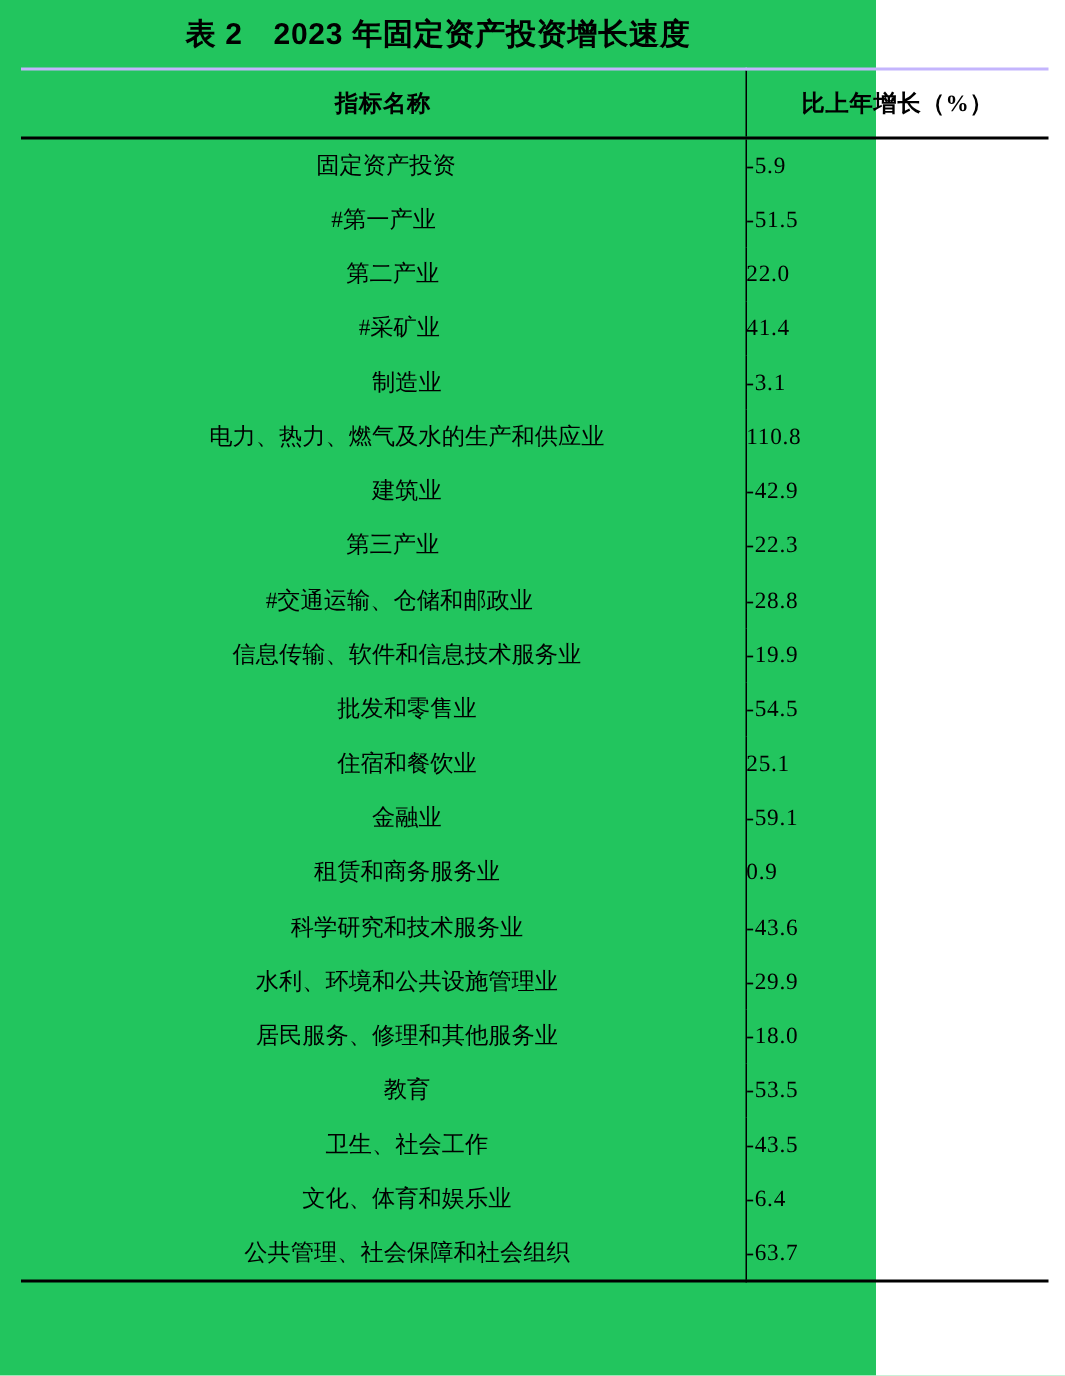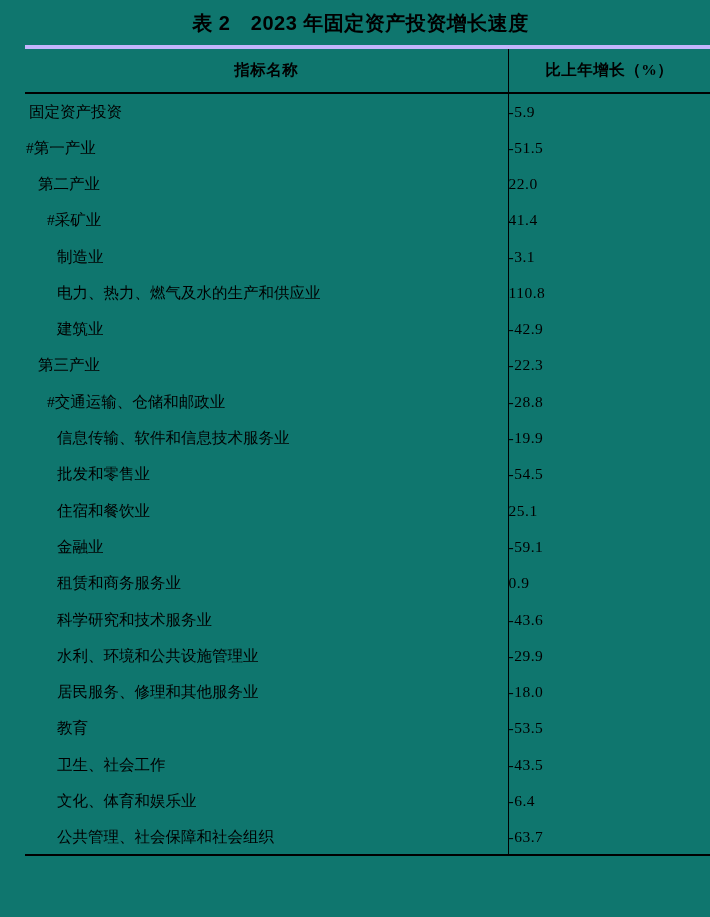--- a/index.html
+++ b/index.html
@@ -5,64 +5,63 @@
   * { margin: 0; padding: 0; box-sizing: border-box; }
   html, body { background: #ffffff; }
   body {
     width: 710px;
     height: 917px;
     overflow: hidden;
     color: #000000;
     font-family: "Liberation Serif", "DejaVu Serif", serif;
   }
   .page {
-    width: 710px;
+    width: 584px;
     height: 917px;
     position: relative;
-    background: #0f766e;
-    padding-left: 11px;
+    background: #22c55e;
   }
   .doc-title {
     padding-top: 11px;
     text-align: center;
     font-family: "Liberation Sans", "DejaVu Sans", sans-serif;
     font-weight: bold;
     font-size: 20px;
     line-height: 24px;
     letter-spacing: 0.5px;
     white-space: pre;
   }
   table.stat-table {
     margin-top: 10px;
     margin-left: 14px;
     width: 685px;
     border-collapse: collapse;
     table-layout: fixed;
-    border-top: 4px solid #c4b5fd;
+    border-top: 2px solid #c4b5fd;
     border-bottom: 2px solid #000;
   }
   .stat-table col.c-indicator { width: 483px; }
   .stat-table col.c-value { width: 202px; }
   .stat-table th {
     height: 46px;
     font-size: 15.5px;
     font-weight: bold;
     text-align: center;
     vertical-align: middle;
     border-bottom: 2px solid #000;
     letter-spacing: 0.5px;
   }
   .stat-table .divided { border-right: 1.5px solid #000; }
   .stat-table td {
     height: 36.3px;
     font-size: 15.5px;
     vertical-align: middle;
     line-height: 1;
   }
-  .cell-indicator { text-align: left; }
+  .cell-indicator { text-align: center; }
   .cell-value { text-align: left; letter-spacing: 0.5px; }
   
   .ind0 { padding-left: 4px; }
   .ind1 { padding-left: 1px; }
   .ind2 { padding-left: 13px; }
   .ind3 { padding-left: 22px; }
   .ind4 { padding-left: 32px; }
 </style>
 </head>
 <body>

